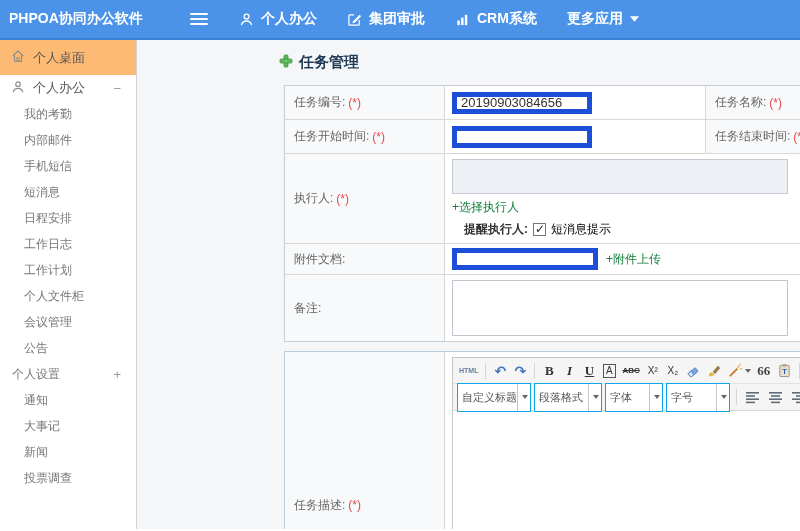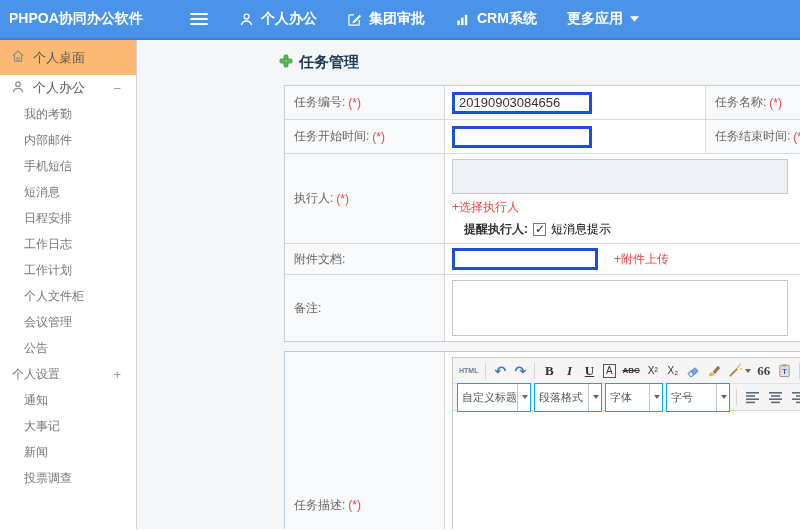--- a/index.html
+++ b/index.html
@@ -43,27 +43,27 @@
   .r1,.r2 { height:34px; } .r3 { height:90px; } .r4 { height:31px; } .r5 { height:66px; }
   .r6 { height:100%; }
   .c-label { flex:0 0 160px; border-right:1px solid #d8d8d8; background:#f8f9fa;
     display:flex; align-items:center; padding-left:9px; gap:3px; color:#666; white-space:nowrap; }
   .c-val { background:#fff; padding:5px 7px; display:flex; align-items:center; }
   .c-mid { flex:0 0 261px; border-right:1px solid #d8d8d8; }
   .c-lab2 { flex:1; background:#f8f9fa; display:flex; align-items:center; padding-left:9px;
     gap:3px; color:#666; white-space:nowrap; overflow:hidden; }
   .c-stack { flex-direction:column; align-items:flex-start; justify-content:flex-start; flex:1; }
   .req { color:#e14b4b; font-style:normal; font-size:12px; }
-  .inp { height:22px; border:3px solid #1d4ed8; background:#fff; font-size:13px; color:#333;
+  .inp { height:22px; border:5px solid #1d4ed8; background:#fff; font-size:13px; color:#333;
     padding:1px 4px; font-family:inherit; outline:none; }
   .w140 { width:140px; } .w146 { width:146px; }
   .fake-area { border:1px solid #c3cad3; background:#edf1f6; width:336px; height:46px;
     resize:none; outline:none; font-family:inherit; }
   .fake-area.white { background:#fff; border-color:#bfc5cc; height:56px; }
-  .link { color:#ef4444; font-size:12px; text-decoration:none; cursor:pointer; white-space:nowrap; }
+  .link { color:#15803d; font-size:12px; text-decoration:none; cursor:pointer; white-space:nowrap; }
   .mt5 { margin-top:5px; }
   .remind { display:flex; align-items:center; gap:5px; margin-top:5px; font-size:12px; }
   .remind b { color:#333;margin-left:12px; }
   .chk { width:13px; height:13px; border:1px solid #777; background:#fff; position:relative;
     display:inline-block; cursor:pointer; }
   .chk::after { content:"✓"; position:absolute; left:1px; top:-2px; font-size:12px;
     font-weight:bold; color:#222; }
 
   
   .editor { width:515px; height:296px; border:1px solid #c6c6c6; background:#fff; }
@@ -264,21 +264,21 @@
             <b>提醒执行人:</b>
             <span class="chk"></span>
             <span>短消息提示</span>
           </div>
         </div>
       </div>
       <div class="frow r4">
         <div class="c-label">
           <span>附件文档:</span>
         </div>
-        <div class="c-val" style="gap:16px;">
+        <div class="c-val" style="gap:8px;">
           <input class="inp w146" type="text" style="">
           <a class="link">+附件上传</a>
         </div>
       </div>
       <div class="frow r5">
         <div class="c-label">
           <span>备注:</span>
         </div>
         <div class="c-val">
           <textarea class="fake-area white" style=""></textarea>

